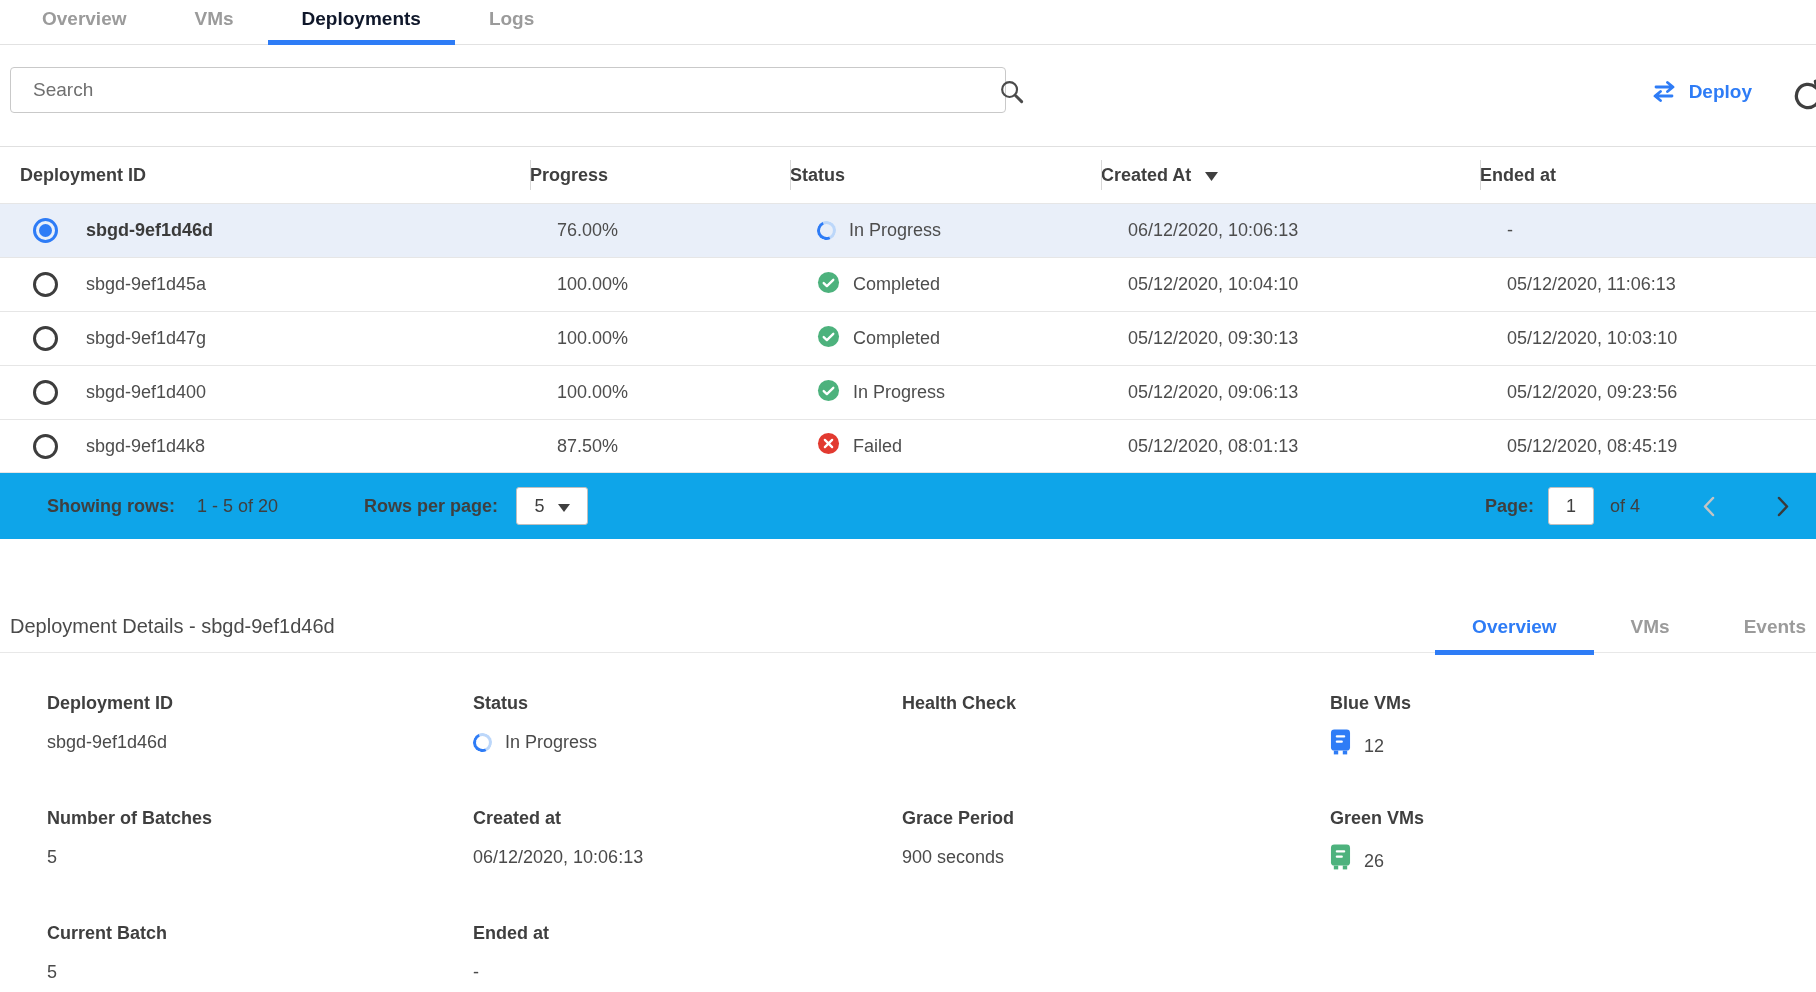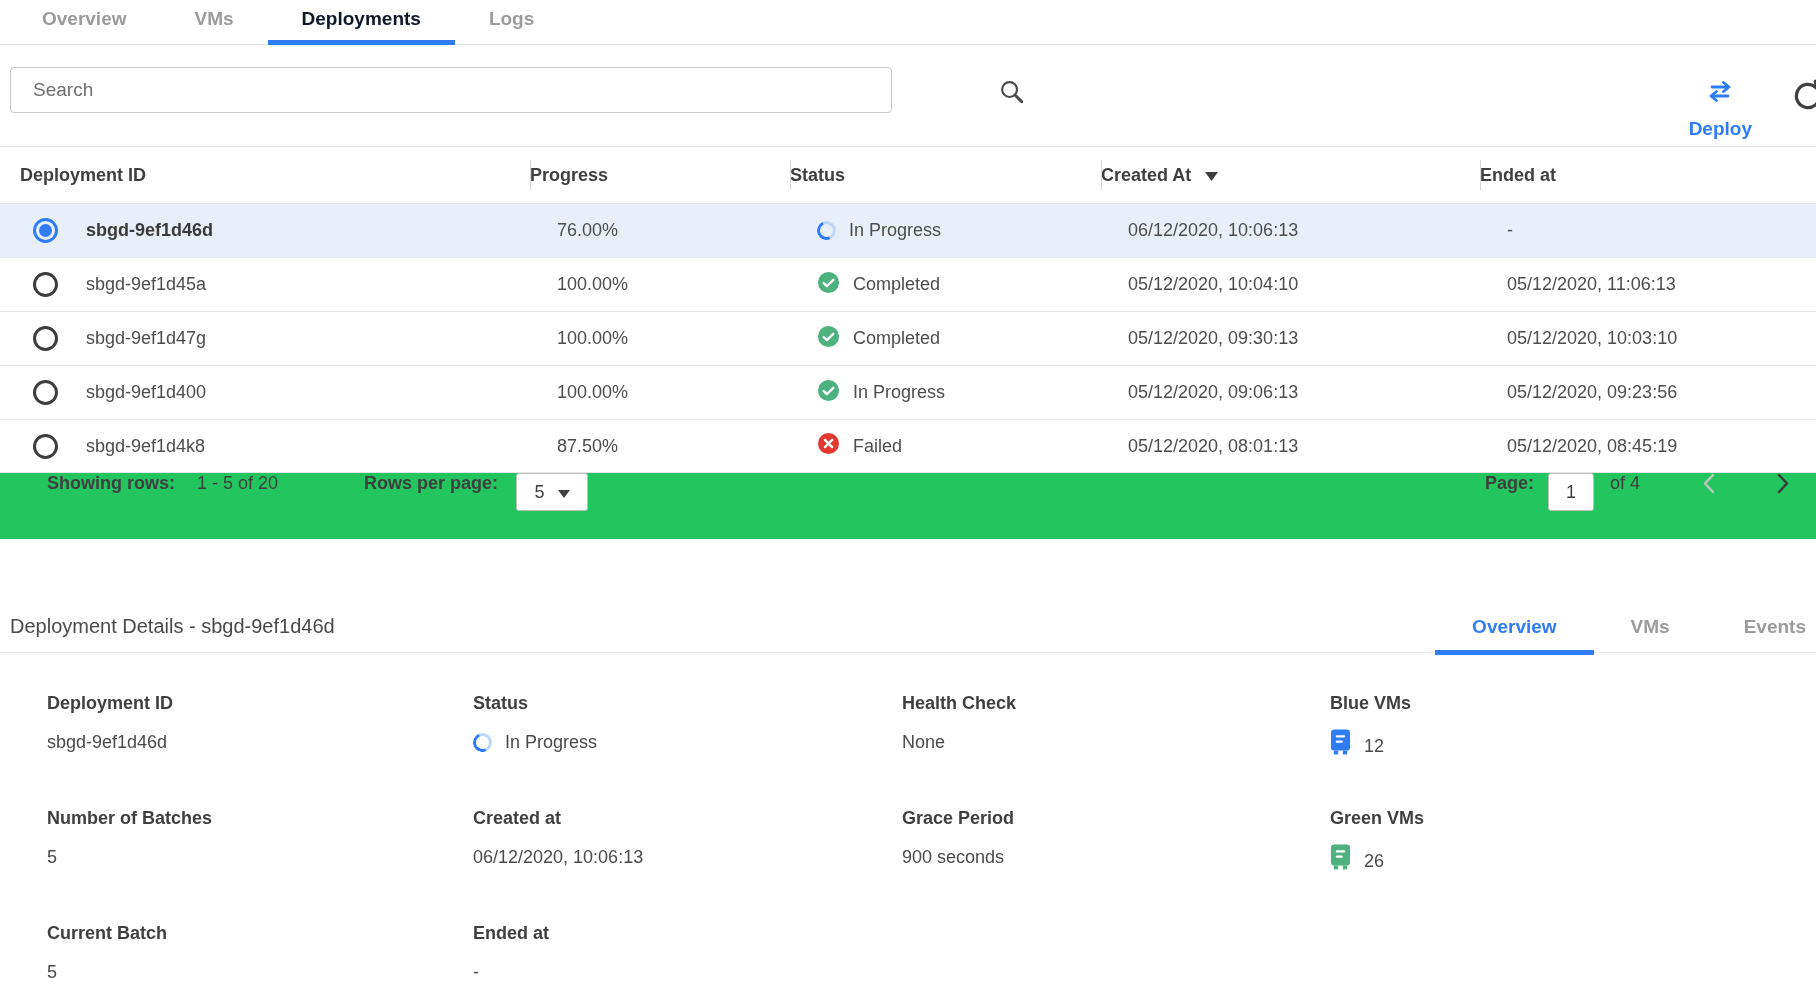--- a/index.html
+++ b/index.html
@@ -6,27 +6,27 @@
   html,body { width:1816px; height:992px; background:#fff; overflow:hidden;
     font-family:"Liberation Sans", sans-serif; color:#454545; }
 
   
   .tabbar { height:45px; border-bottom:1px solid #e2e2e2; display:flex; align-items:flex-end; padding-left:8px; }
   .tab { padding:0 34px 10px; font-size:19px; font-weight:bold; color:#9b9b9b; cursor:pointer; border-bottom:5px solid transparent; margin-bottom:-1px; }
   .tab.active { color:#0f172a; border-bottom-color:#2e7cf6; }
 
   
   .toolbar { position:relative; height:101px; }
-  .search-input { position:absolute; left:10px; top:22px; width:882px; height:46px;
+  .search-input { position:absolute; left:10px; top:22px; width:996px; height:46px;
     border:1px solid #c9c9c9; border-radius:4px; font-size:19px; padding:0 52px 0 22px;
     color:#3f3f3f; font-family:"Liberation Sans",sans-serif; outline:none; }
   .search-input::placeholder { color:#6f6f6f; }
   .search-ic { position:absolute; left:998px; top:33px; }
   .deploy-btn { position:absolute; top:36px; right:64px; display:flex; gap:11px;
-    color:#2e7cf6; font-size:19px; font-weight:bold; cursor:pointer; background:none; border:none;flex-direction:column; }
+    color:#2e7cf6; font-size:19px; font-weight:bold; cursor:pointer; background:none; border:none; }
   .refresh-ic { position:absolute; top:34px; right:-9px; cursor:pointer; }
 
   
   .tbl { border-top:1px solid #e0e0e0; }
   .trow { display:grid; grid-template-columns:530px 260px 311px 379px 1fr; align-items:center; }
   .thead { height:56px; }
   .th { font-size:18px; font-weight:bold; color:#3f3f3f; position:relative; height:100%; display:flex; align-items:center; gap:14px; }
   .th:first-child { padding-left:20px; }
   .th:not(:first-child)::before { content:""; position:absolute; left:0; top:50%; transform:translateY(-50%); width:1px; height:30px; background:#d8d8d8; }
   .tr { height:54px; border-top:1px solid #e6e6e6; font-size:18px; color:#4d4d4d; cursor:pointer; }
@@ -36,21 +36,21 @@
   .td { padding-left:27px; }
   .td-first { display:flex; align-items:center; gap:28px; padding-left:33px; }
   .radio { width:25px; height:25px; border-radius:50%; border:3px solid #3d3d3d; position:relative; flex:none; cursor:pointer; }
   .radio.sel { border:3.5px solid #2e7cf6; }
   .radio.sel::after { content:""; position:absolute; inset:3px; border-radius:50%; background:#2e7cf6; }
   .status-cell { display:flex; align-items:center; gap:13px; }
   .spin { width:19px; height:19px; border-radius:50%; border:3px solid #bcd7fa;
     border-left-color:#2e7cf6; border-bottom-color:#2e7cf6; transform:rotate(20deg); flex:none; }
 
   
-  .paginator { height:66px; background:#22c55e; display:flex; align-items:flex-start; font-size:18px; color:#3f3f3f; padding:0 26px 0 47px; }
+  .paginator { height:66px; background:#0ea5e9; display:flex; align-items:center; font-size:18px; color:#3f3f3f; padding:0 26px 0 47px; }
   .b { font-weight:bold; }
   .pp-box { margin-left:18px; width:72px; height:38px; background:#fff; border:1px solid #bfbfbf; border-radius:3px;
     display:flex; align-items:center; justify-content:center; gap:13px; cursor:pointer; }
   .page-input { margin-left:14px; width:46px; height:38px; background:#fff; border:1px solid #bfbfbf; border-radius:3px;
     text-align:center; font-size:18px; color:#3f3f3f; font-family:"Liberation Sans",sans-serif; }
   .chev { background:none; border:none; cursor:pointer; display:flex; align-items:center; }
 
   
   .det-head { margin-top:62px; height:52px; border-bottom:1px solid #e8e8e8; position:relative; }
   .det-title { position:absolute; left:10px; bottom:14px; font-size:20px; color:#4a4a4a; }
@@ -237,21 +237,20 @@
   </div>
   <div>
     <div class="fld-label">Status</div>
     <div class="fld-value">
       <span class="spin"></span>
       <span>In Progress</span>
     </div>
   </div>
   <div>
     <div class="fld-label">Health Check</div>
-    <div class="fld-value">None</div>
   </div>
   <div>
     <div class="fld-label">Blue VMs</div>
     <div class="fld-value">
       <span class="vm-ic blue"><svg width="21" height="26" viewBox="0 0 22 26">
             <rect x="1" y="0" width="20" height="22" rx="3.5" fill="currentColor"></rect>
             <rect x="6" y="6" width="10" height="2.4" rx="1.2" fill="#fff"></rect>
             <rect x="6" y="11.5" width="7.5" height="2.4" rx="1.2" fill="#fff"></rect>
             <rect x="4" y="22" width="4.6" height="4" fill="currentColor"></rect>
             <rect x="13.4" y="22" width="4.6" height="4" fill="currentColor"></rect>

